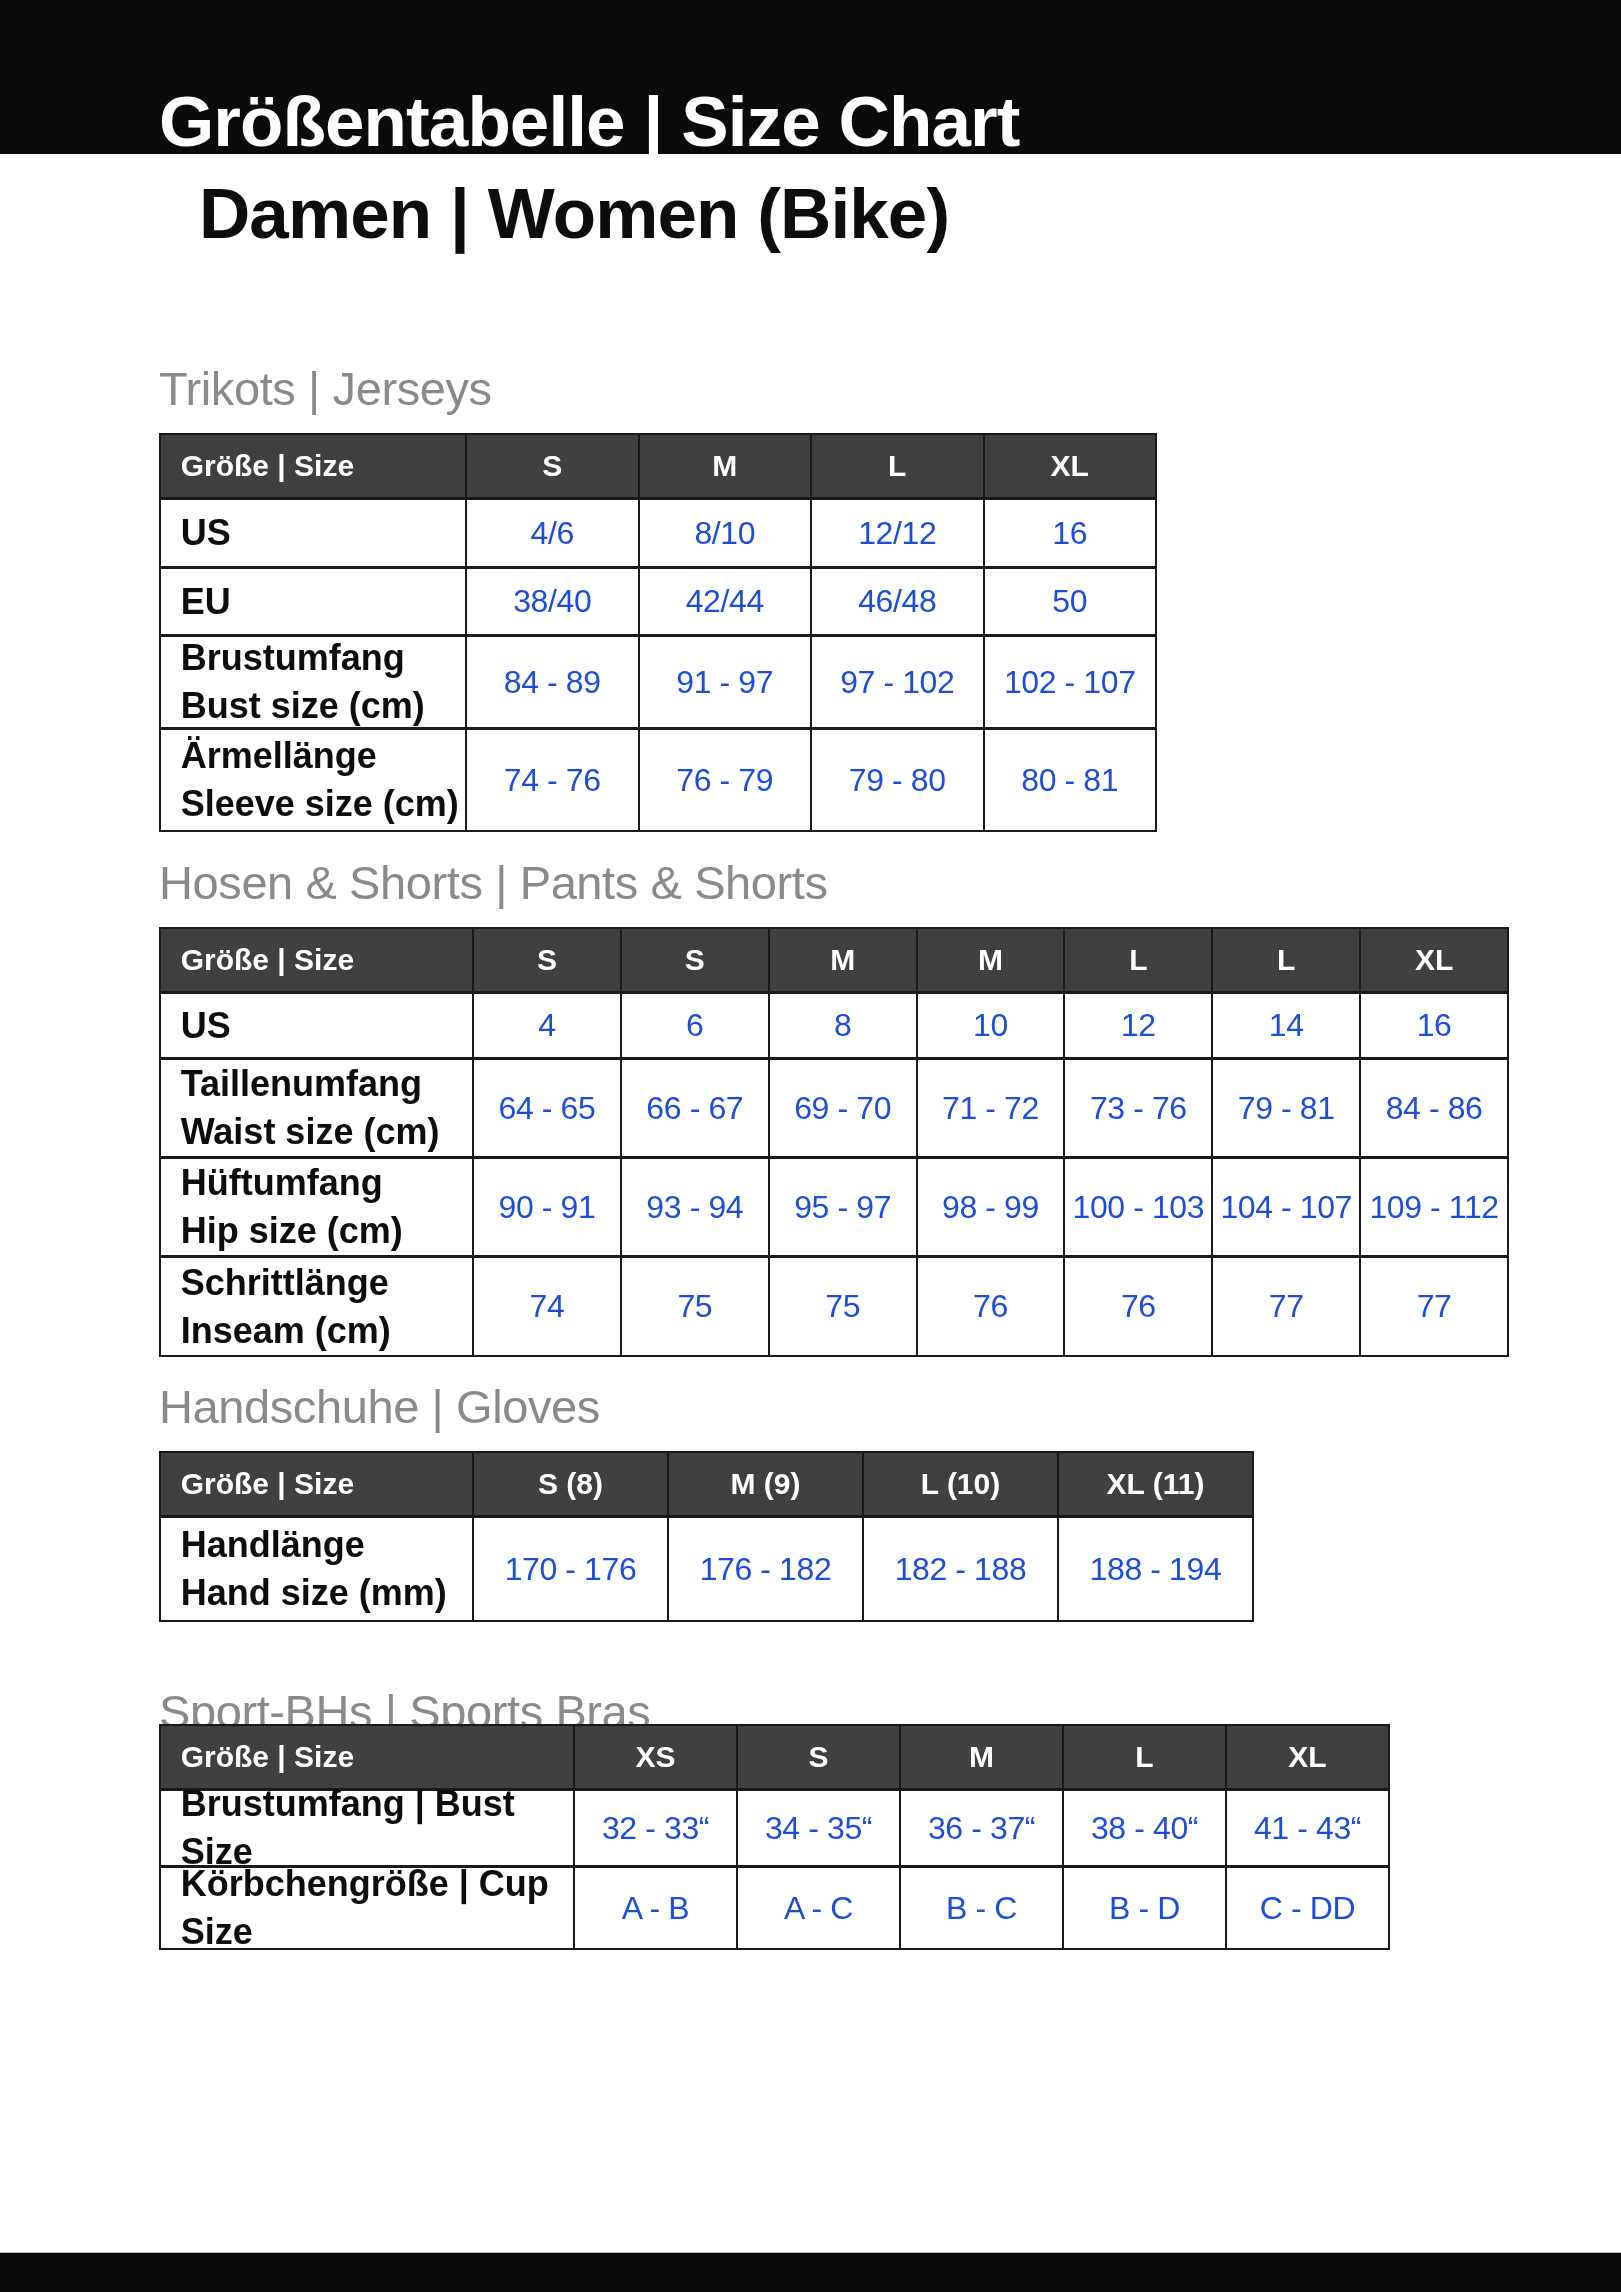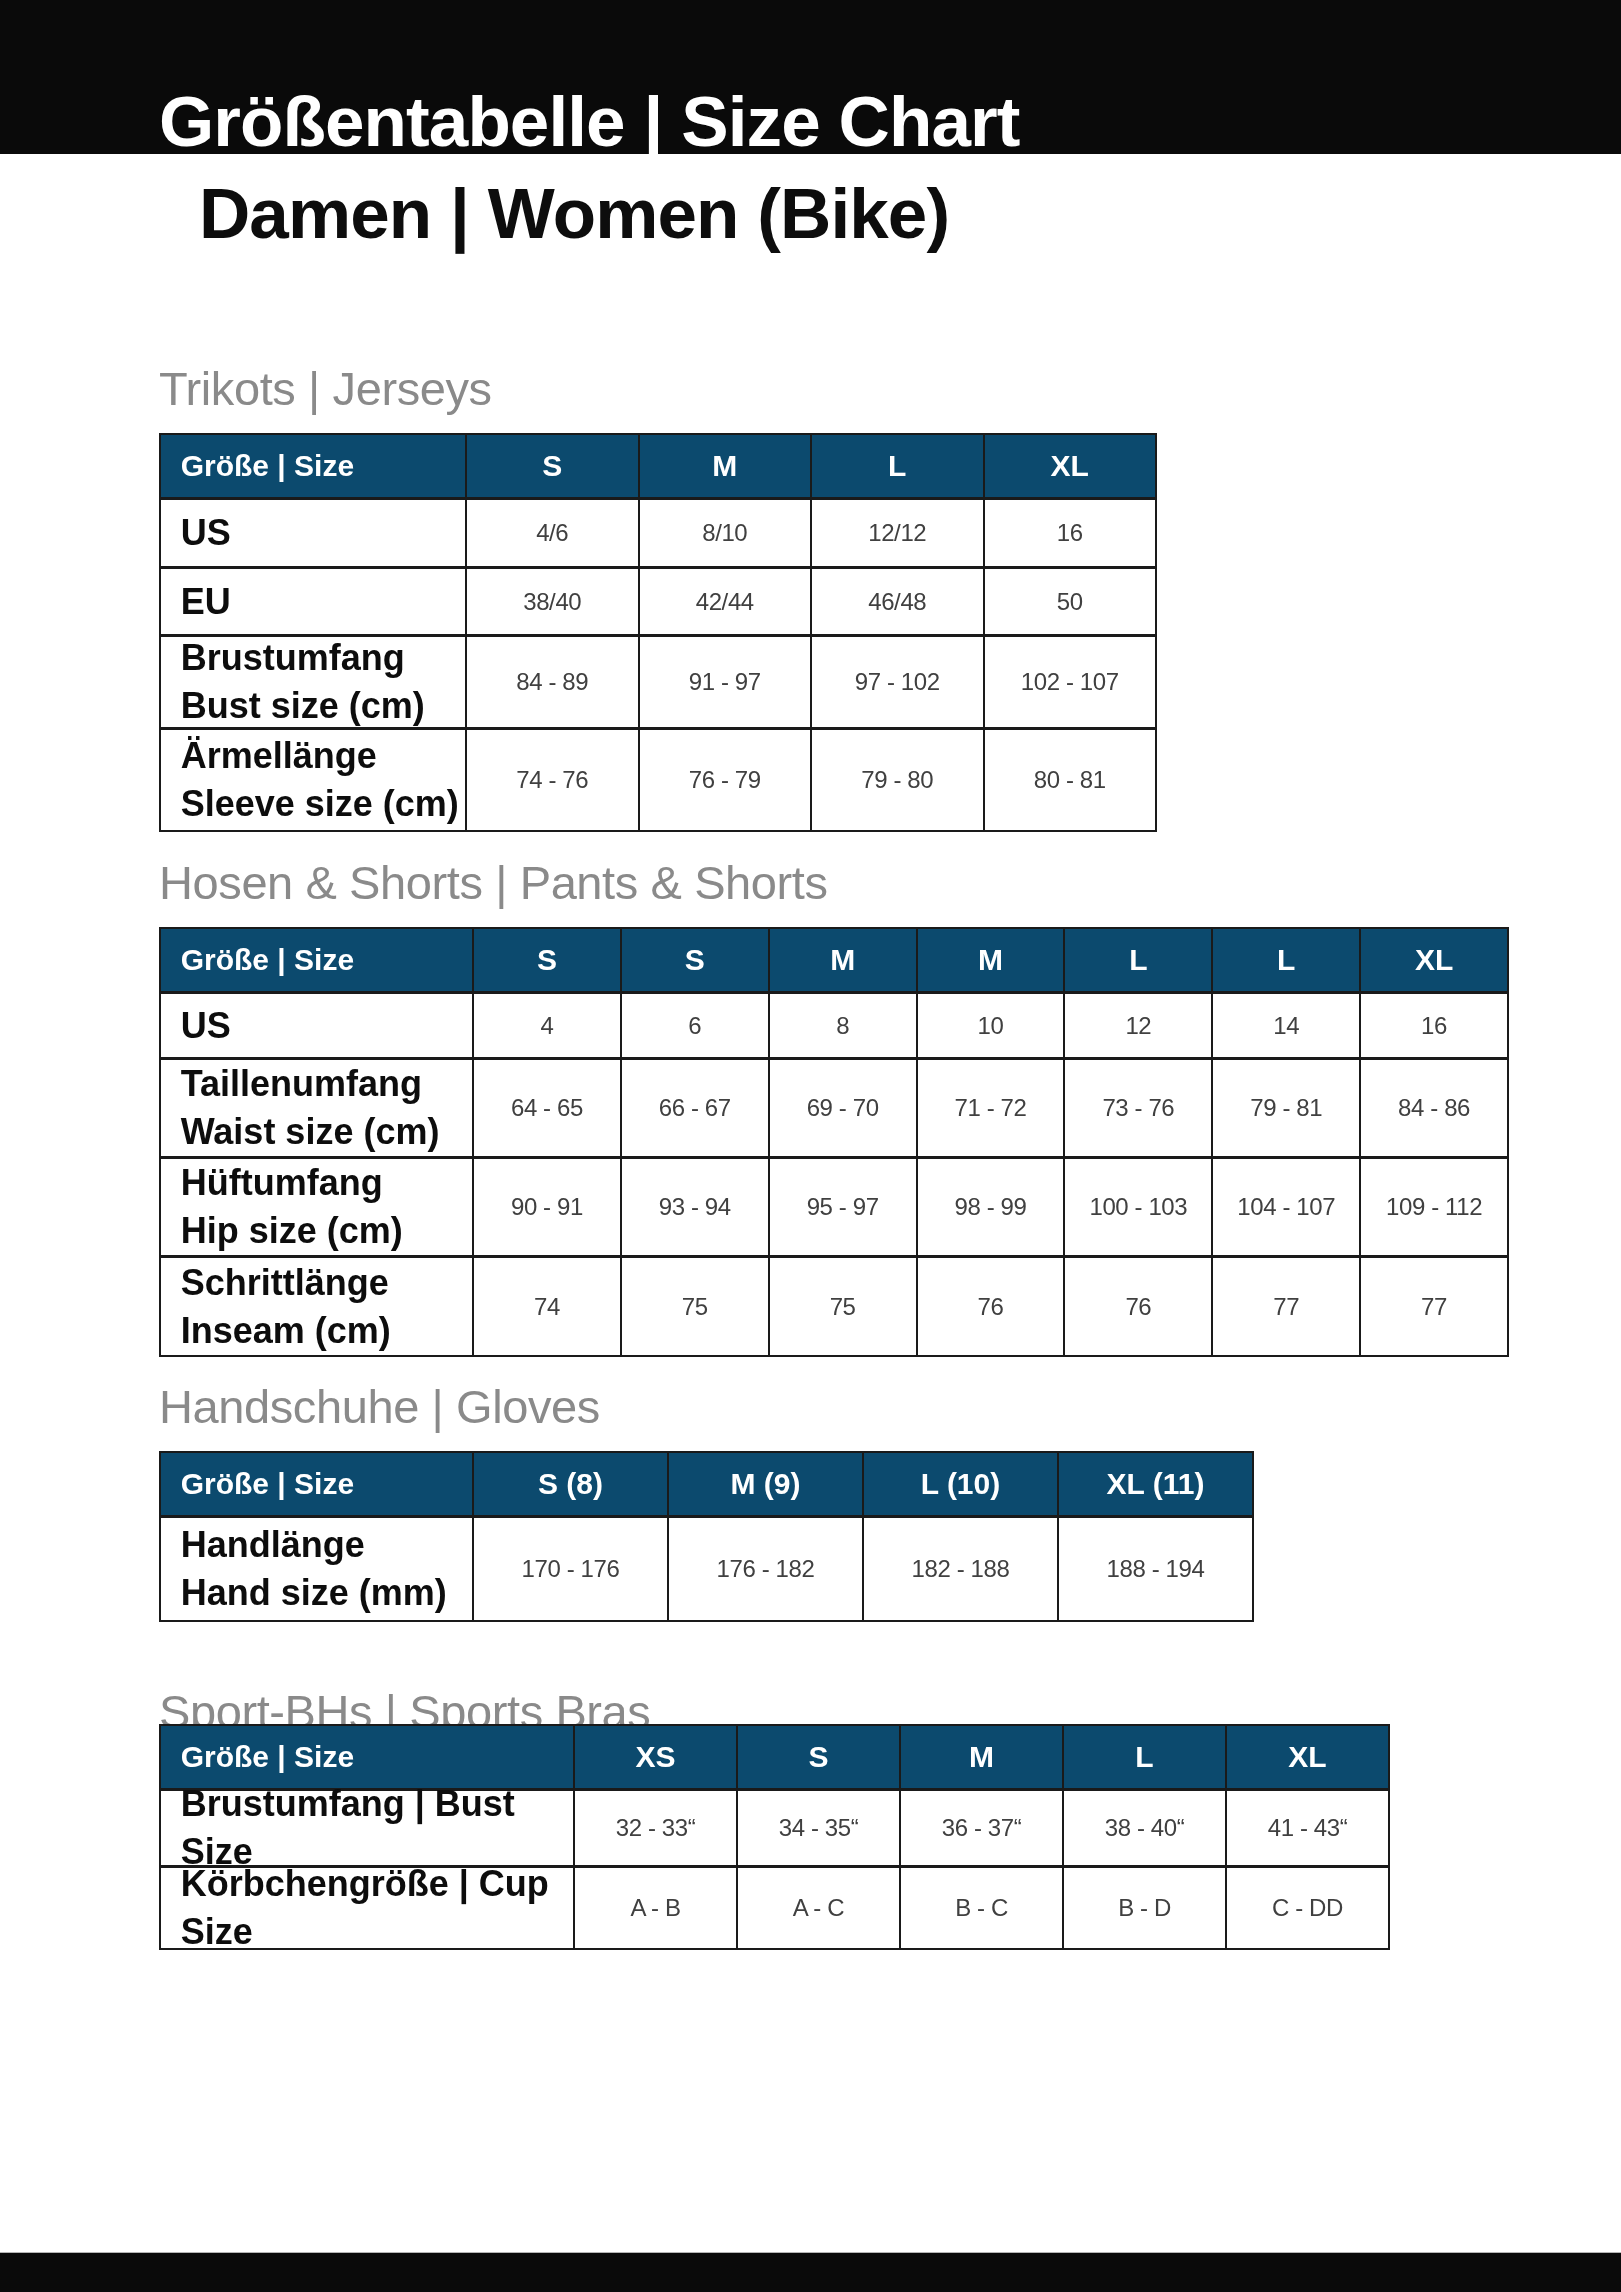--- a/index.html
+++ b/index.html
@@ -44,24 +44,24 @@
   [data-table-id="jerseys"]{top:433px;width:998px;grid-template-columns:304px repeat(4,1fr);grid-template-rows:62px 69px 68px 93px 103px;}
   [data-table-id="pants"]{top:927px;width:1350px;grid-template-columns:311px repeat(7,1fr);grid-template-rows:62px 66px 99px 99px 100px;}
   [data-table-id="gloves"]{top:1451px;width:1095px;grid-template-columns:311px repeat(4,1fr);grid-template-rows:62px 105px;}
   [data-table-id="bras"]{top:1724px;width:1231px;grid-template-columns:412px repeat(5,1fr);grid-template-rows:62px 77px 83px;}
   .cell{
     display:flex;flex-direction:column;justify-content:center;align-items:center;
     box-sizing:border-box;min-width:0;
   }
   .cell.bl{border-left:2.7px solid #1a1a1a;}
   .cell.bt{border-top:3.6px solid #1a1a1a;}
-  .hcell{background:#0c4a6e;color:#ffffff;font-weight:700;font-size:30px;}
+  .hcell{background:#404040;color:#ffffff;font-weight:700;font-size:30px;}
   .hcell.corner,.labelcell{align-items:flex-start;padding-left:19.7px;text-align:left;}
   .labelcell{color:#0d0d0d;font-weight:700;font-size:36px;line-height:1.32;}
-  .valuecell{color:#404040;font-weight:400;font-size:24px;letter-spacing:-0.4px;}
+  .valuecell{color:#1d4ed8;font-weight:400;font-size:32px;letter-spacing:-0.4px;}
   
   .footer-bar{
     position:absolute;left:0;top:2252px;width:1621px;height:41px;background:#0a0a0a;
     border-top:1.8px solid #b5b5b5;box-sizing:border-box;
   }
 </style>
 </head>
 <body>
 
 <div class="page">

